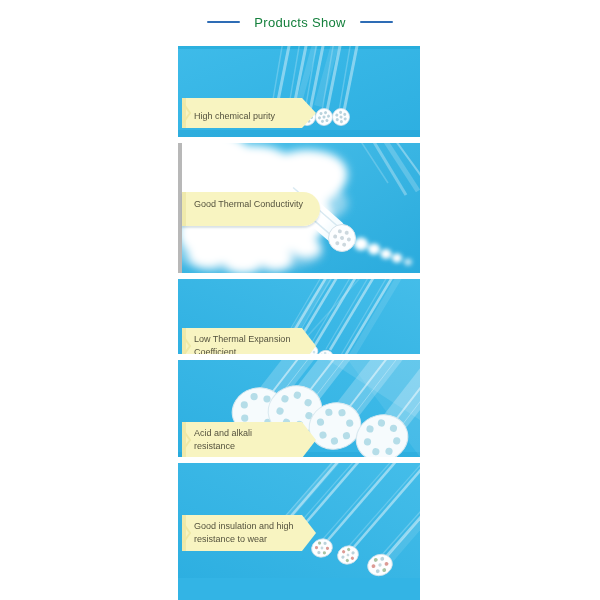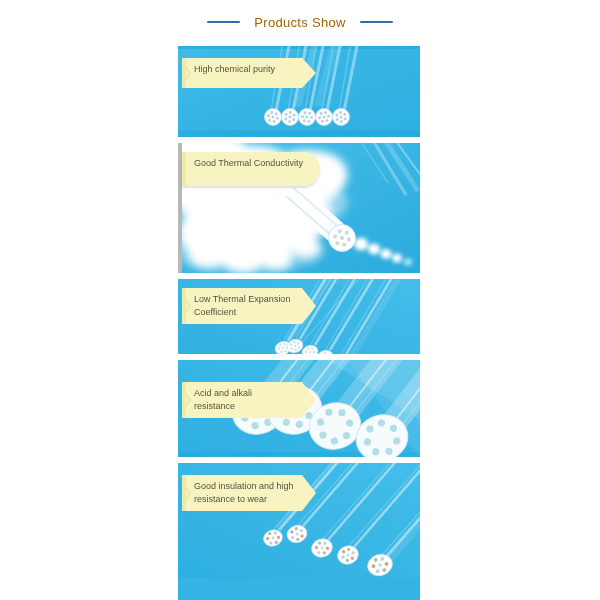--- a/index.html
+++ b/index.html
@@ -2,43 +2,43 @@
 <html><head>
 <meta charset="utf-8">
 <style>
   html,body{margin:0;padding:0;background:#ffffff;}
   .stage{position:relative;width:600px;height:600px;background:#ffffff;overflow:hidden;
          font-family:"Liberation Sans",sans-serif;}
   
   .header{position:absolute;top:12px;left:0;width:600px;height:20px;
           display:flex;justify-content:center;align-items:center;gap:14px;}
   .header .rule{width:33px;height:2px;background:#2e6cb5;border-radius:1px;}
-  .header .title{color:#a16207;font-size:13px;letter-spacing:.3px;}
+  .header .title{color:#15803d;font-size:13px;letter-spacing:.3px;}
   
   .panels{position:absolute;left:178px;top:46px;width:242px;display:flex;
           flex-direction:column;gap:6px;}
   .panel{position:relative;width:242px;overflow:hidden;background:#33b4e5;}
   .panel.p1{height:91px;}
   .panel.p2{height:130px;}
   .panel.p3{height:75px;}
   .panel.p4{height:97px;}
   .panel.p5{height:137px;}
   .panel svg{position:absolute;left:0;top:0;display:block;}
   
   .banner{position:absolute;left:4px;z-index:3;box-sizing:border-box;
           width:134px;min-height:30px;
           padding:5px 22px 5px 12px;
-          display:flex;align-items:flex-start;
+          display:flex;align-items:flex-end;
           background:linear-gradient(90deg,#efe9ab 0 4px,#f8f4c1 4px);
           clip-path:polygon(0 0,120px 0,134px 50%,120px 100%,0 100%);
-          box-shadow:0 2px 2px rgba(0,60,90,.15);}
+          box-shadow:0 2px 2px rgba(0,60,90,.15);margin-top:40px;}
   .banner .chev{position:absolute;right:10px;top:50%;transform:translateY(-50%);}
   .banner .label{font-size:9px;line-height:1.45;color:#54523e;}
   .banner.rounded{width:138px;min-height:34px;clip-path:none;border-radius:0 18px 18px 0;
-          padding:5px 16px 8px 12px;}
+          padding:5px 16px 15px 12px;}
   .p1 .banner{top:12px;}
   .p2 .banner{top:9px;}
   .p3 .banner{top:9px;}
   .p4 .banner{top:22px;}
   .p5 .banner{top:12px;}
 </style>
 </head>
 <body>
 
 <div class="stage">

